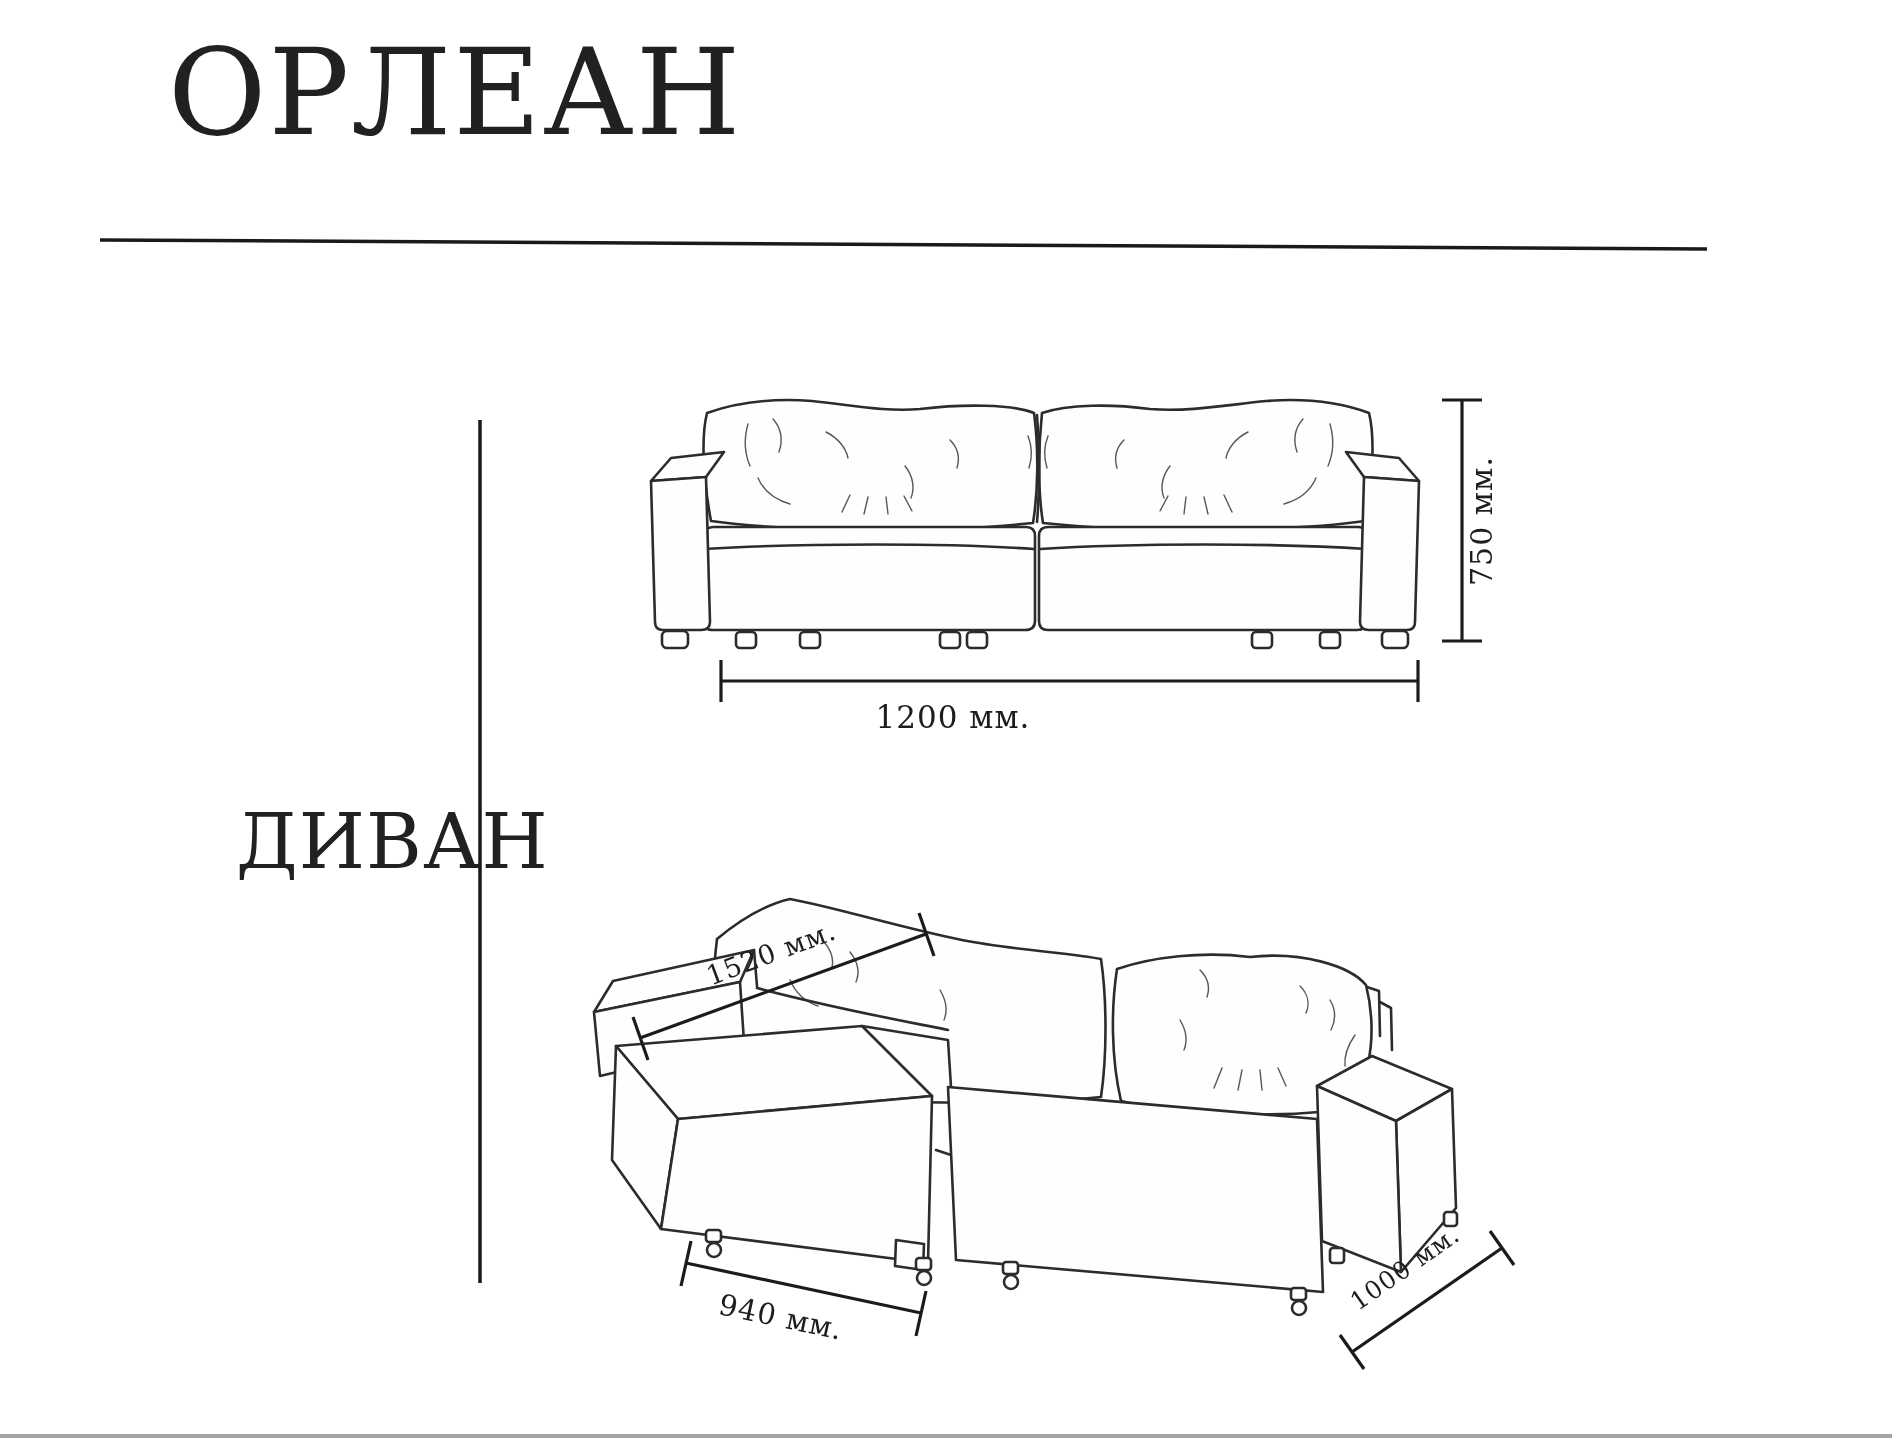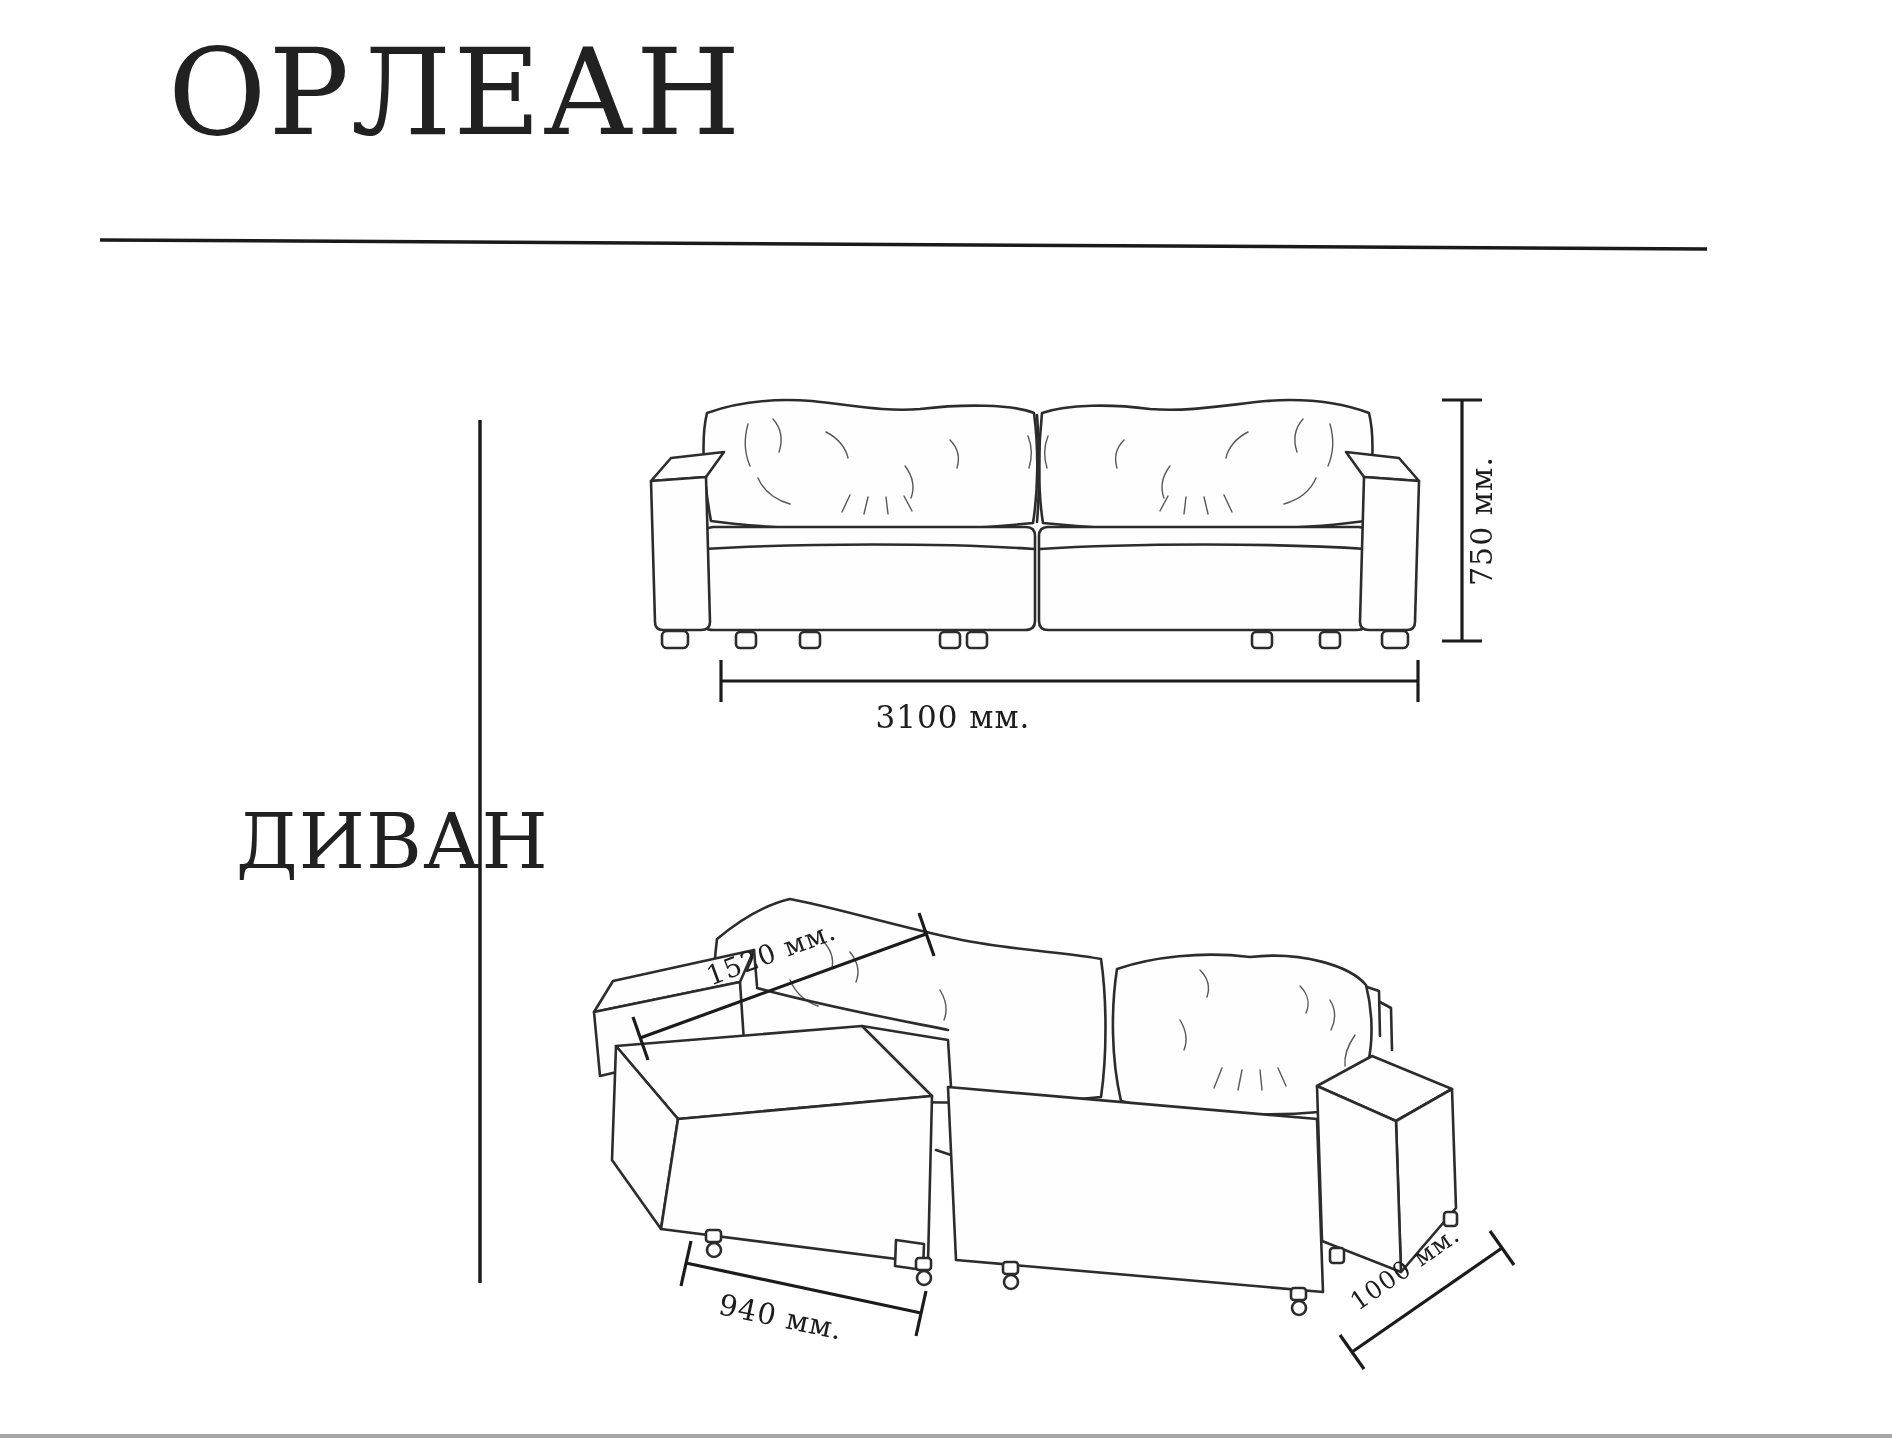--- a/index.html
+++ b/index.html
@@ -204,19 +204,19 @@
         <line class="dim" x1="1340" y1="1335" x2="1364" y2="1369"></line>
         <line class="dim" x1="1490" y1="1231" x2="1514" y2="1265"></line>
       </g>
     </g>
   </svg>
 
   <div class="txt title">ОРЛЕАН</div>
   <div class="txt category">ДИВАН</div>
 
   <div class="txt dim-label dim-height">750 мм.</div>
-  <div class="txt dim-label dim-width">3100 мм.</div>
+  <div class="txt dim-label dim-width">1200 мм.</div>
 
   <div class="txt dim-label dim-seatdepth">1520 мм.</div>
   <div class="txt dim-label dim-ottoman">940 мм.</div>
   <div class="txt dim-label dim-sidedepth">1000 мм.</div>
 
 </div>
 
 </body></html>

